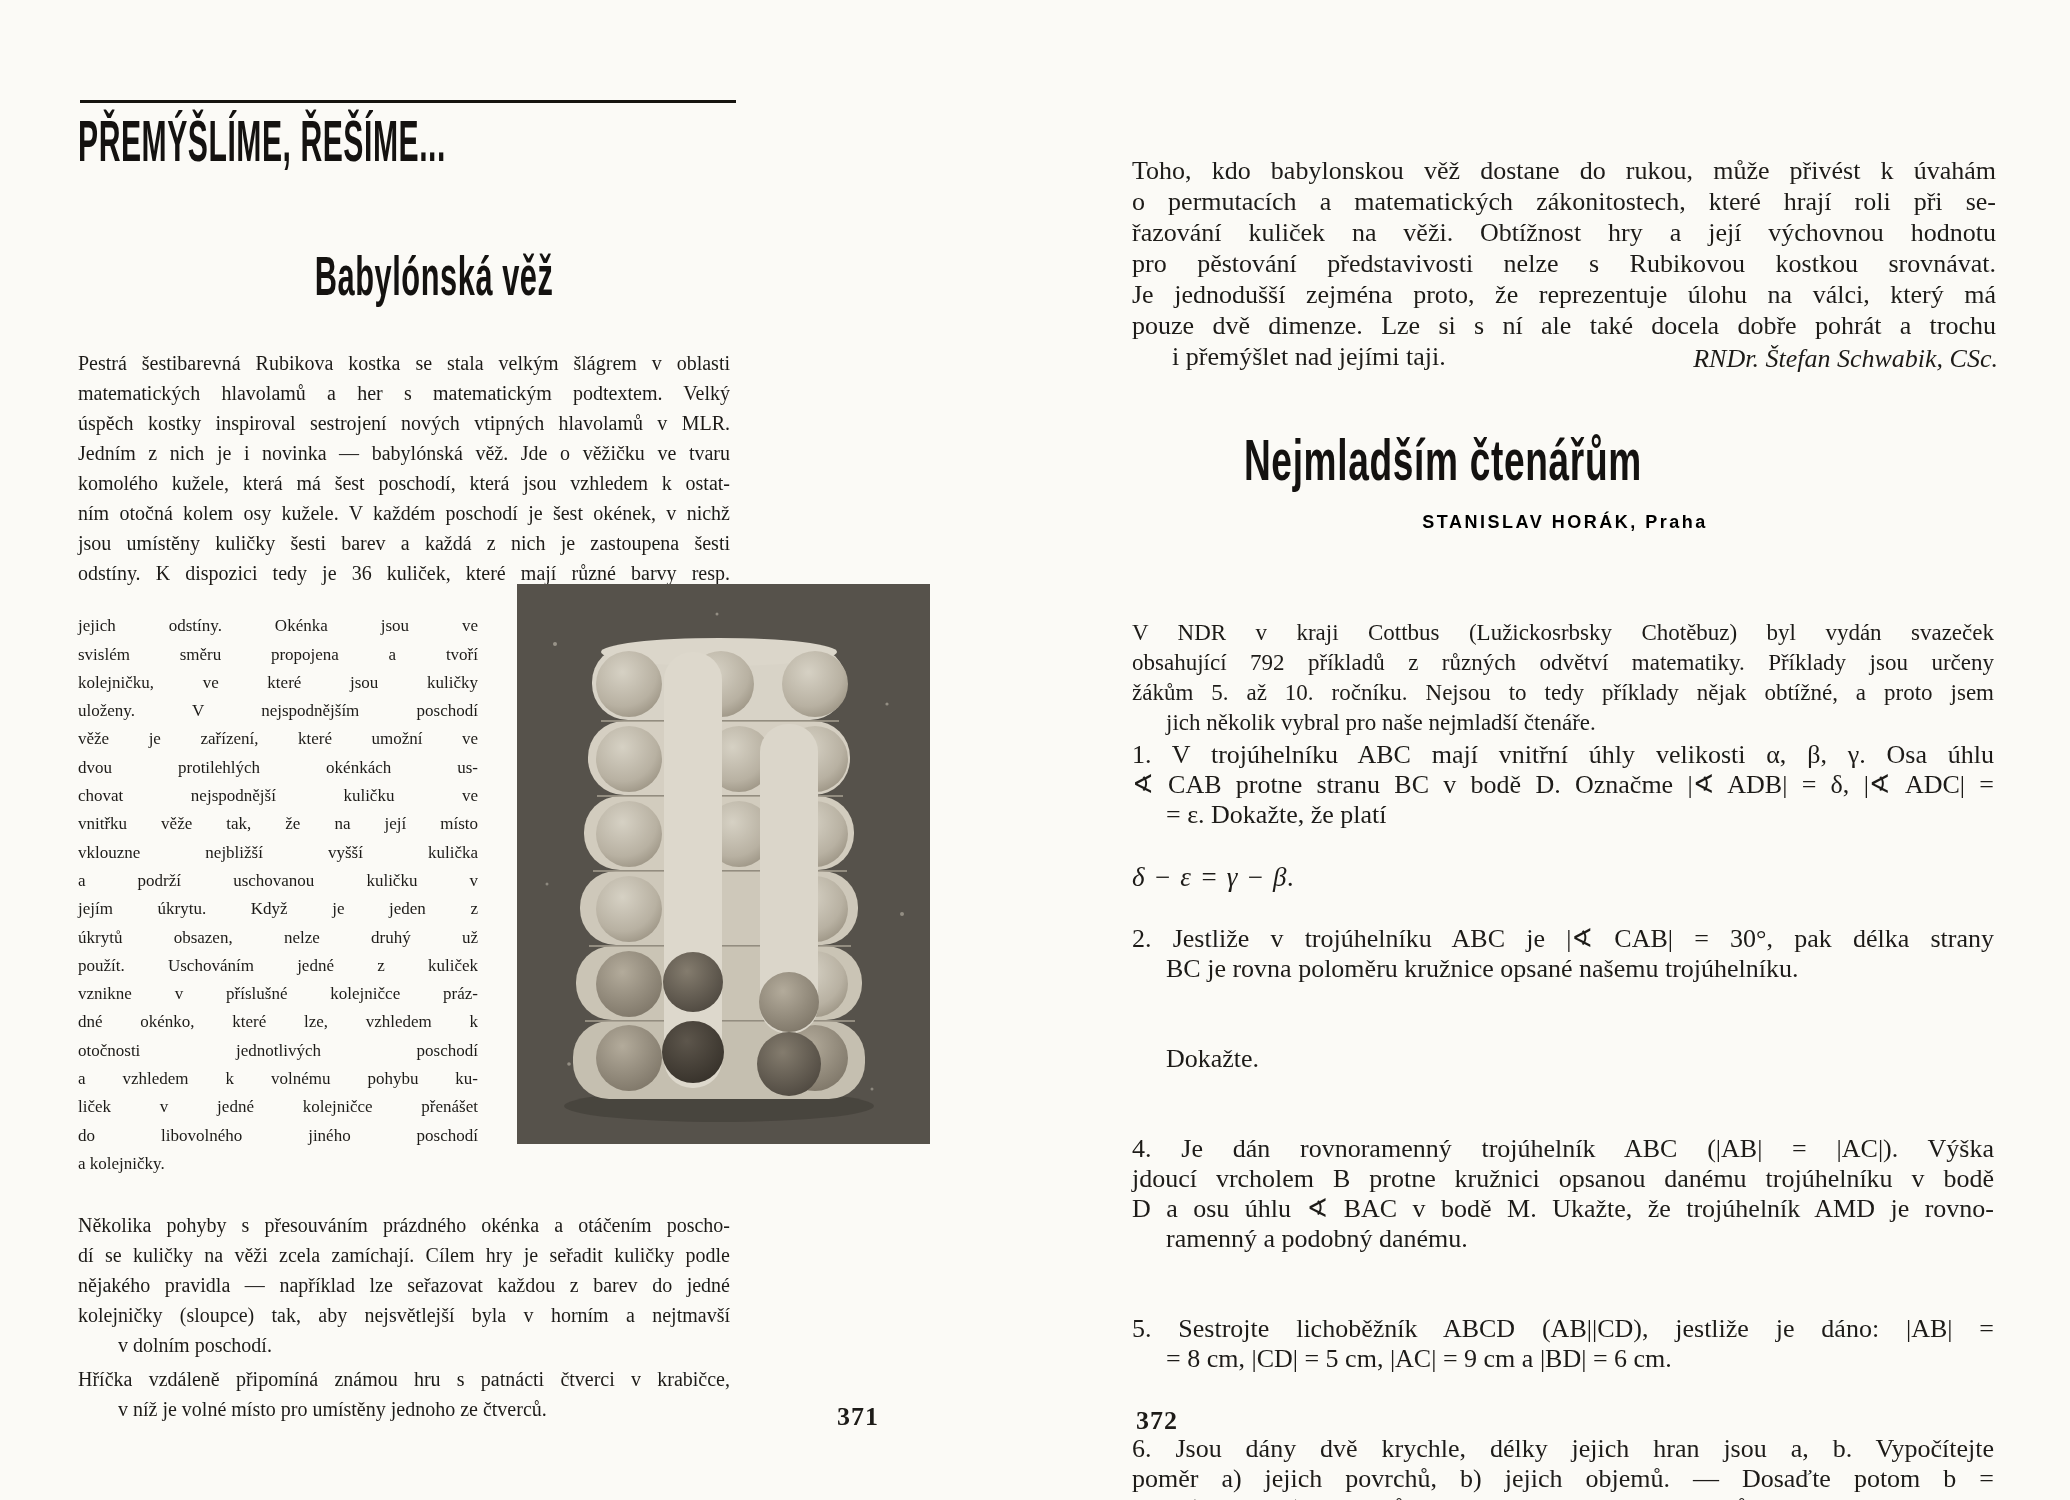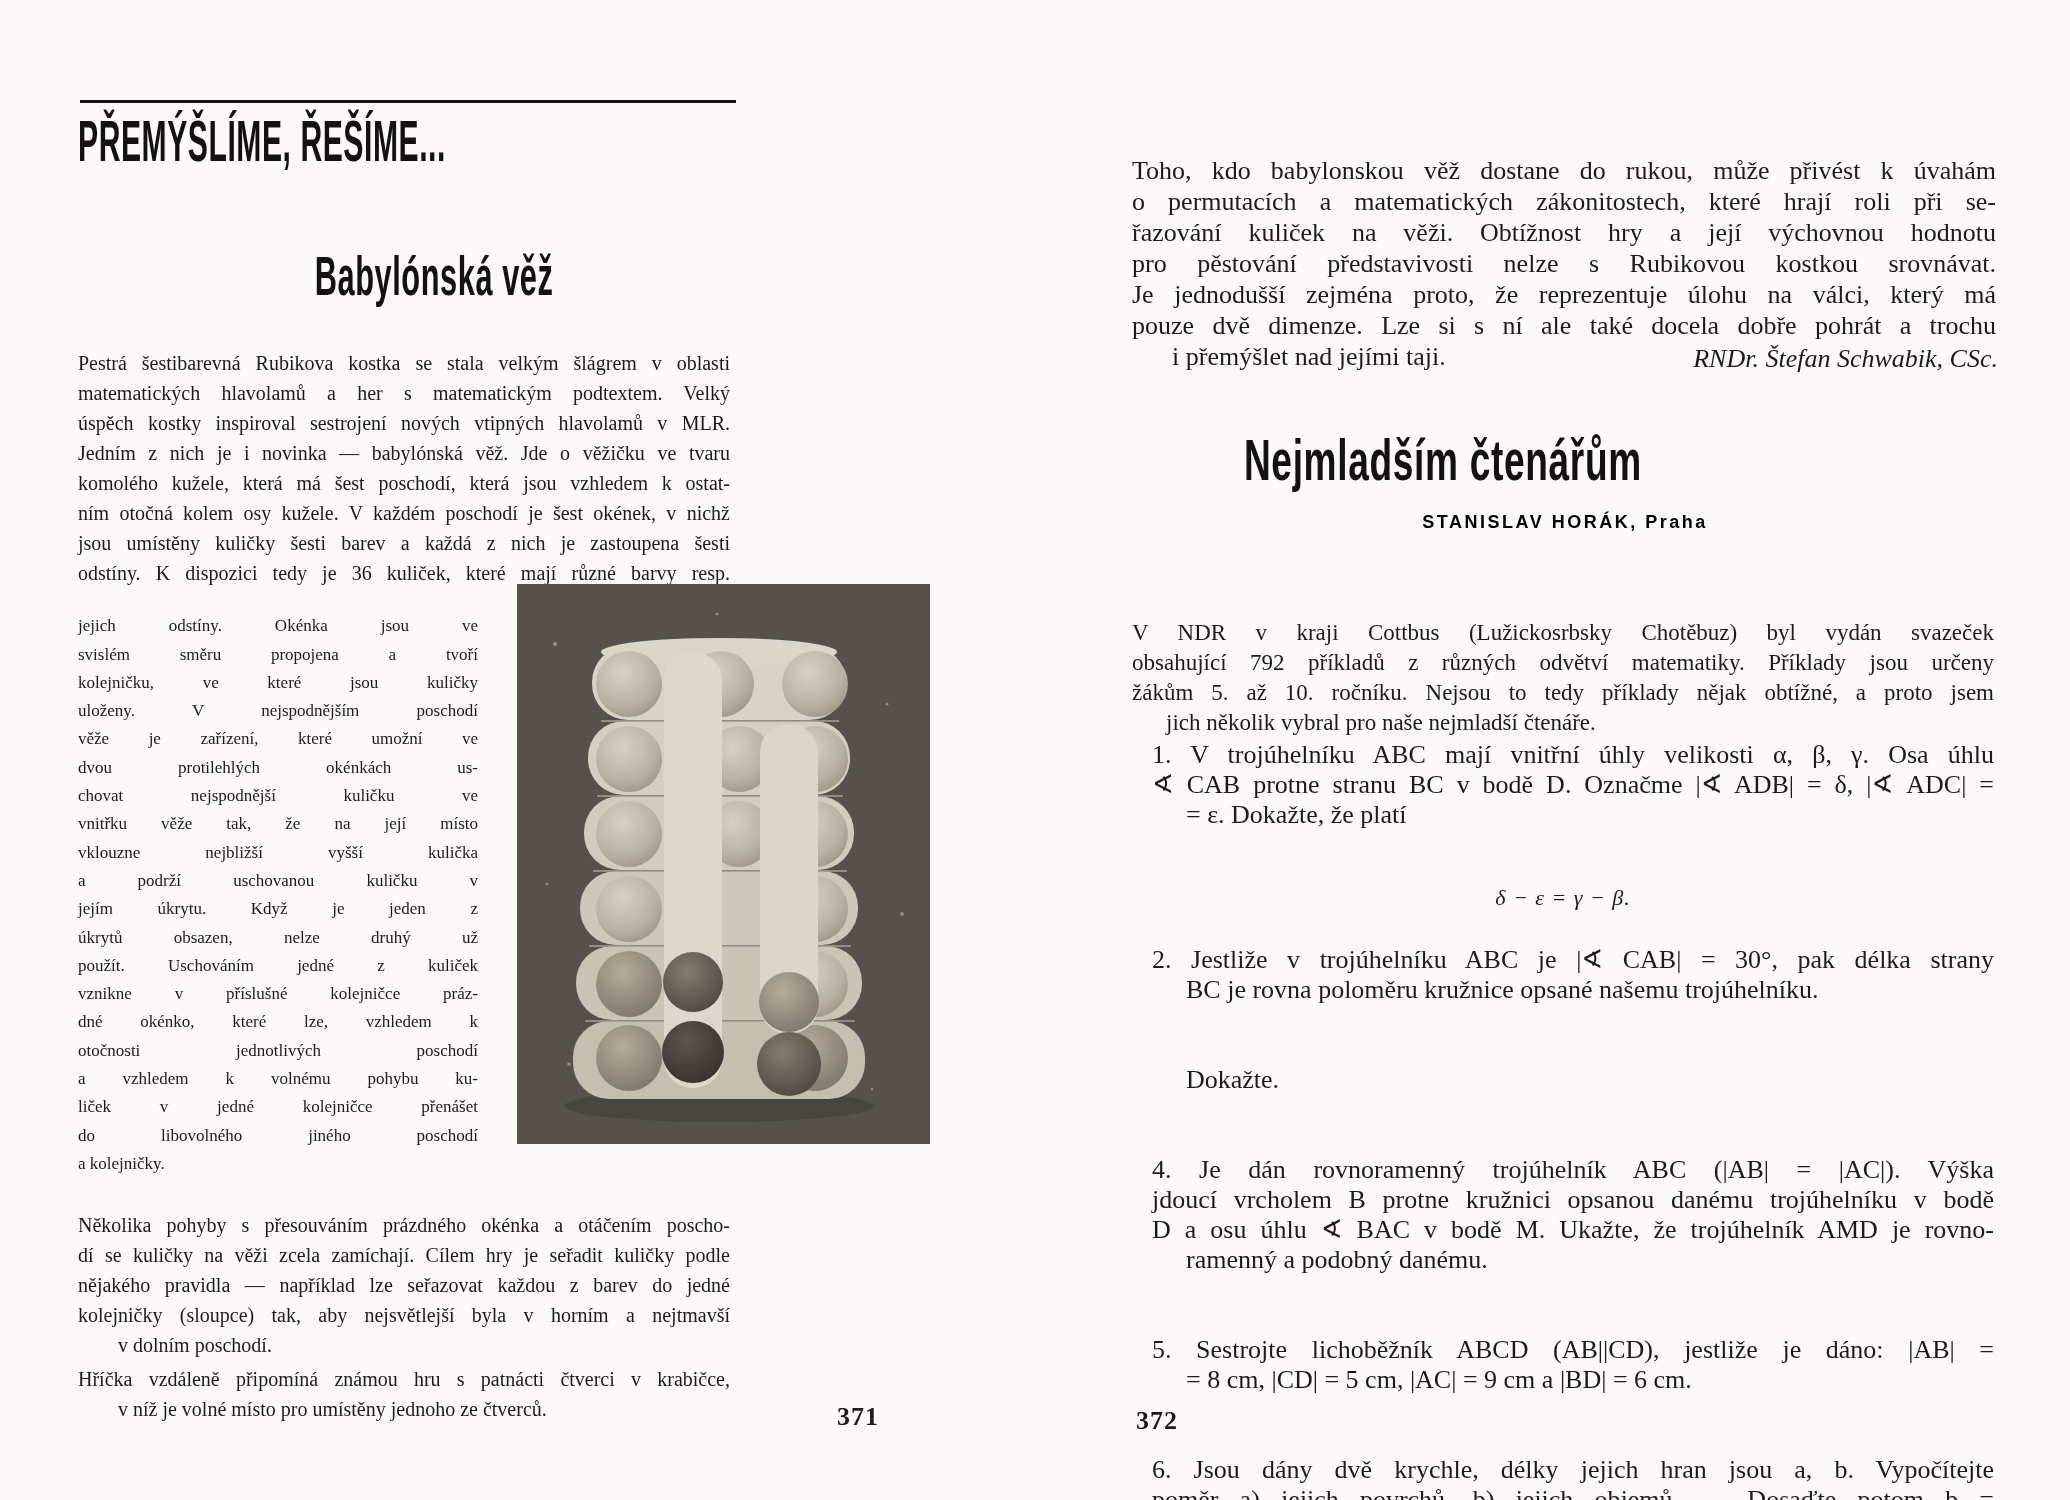--- a/index.html
+++ b/index.html
@@ -20,25 +20,25 @@
   .rpara{font-size:26px;line-height:31px;}
   .petit{font-size:23px;line-height:30px;}
   .indent{text-indent:40px;}
   .indent-sm{text-indent:34px;}
   .cond{display:inline-block;font-weight:bold;white-space:nowrap;letter-spacing:1px;
         font-family:"Liberation Sans","DejaVu Sans",sans-serif;color:#141210;}
   .cond-left{transform:scale(0.52,1);transform-origin:left bottom;}
   .cond-center{transform:scale(0.55,1);transform-origin:center bottom;}
   .cond-center2{transform:scale(0.64,1);transform-origin:center bottom;}
   .rule{background:#16140f;height:3px;}
-  .formula{text-align:center;font-style:italic;font-size:22px;line-height:34px;letter-spacing:1px;margin-top:21px;}
+  .formula{text-align:left;font-style:italic;font-size:27px;line-height:34px;letter-spacing:1px;}
   .signature{font-style:italic;font-size:26px;text-align:right;padding-right:92px;}
   .byline{font-weight:700;font-size:18px;letter-spacing:2.5px;text-align:center;color:#000000;}
   .pagenum{font-size:26px;font-weight:700;letter-spacing:1px;}
-  .problem .jp{line-height:30px;margin-left:20px;}
+  .problem .jp{line-height:30px;}
 </style>
 </head>
 <body>
 
 <div class="abs" style="left:78px;top:0;width:860px;height:1500px;">
 
   <div class="rule abs" style="left:2px;top:100px;width:656px;"></div>
 
   <div class="abs" style="left:0;top:112px;width:660px;font-size:58px;line-height:1;">
     <span class="cond cond-left">PŘEMÝŠLÍME, ŘEŠÍME...</span>

